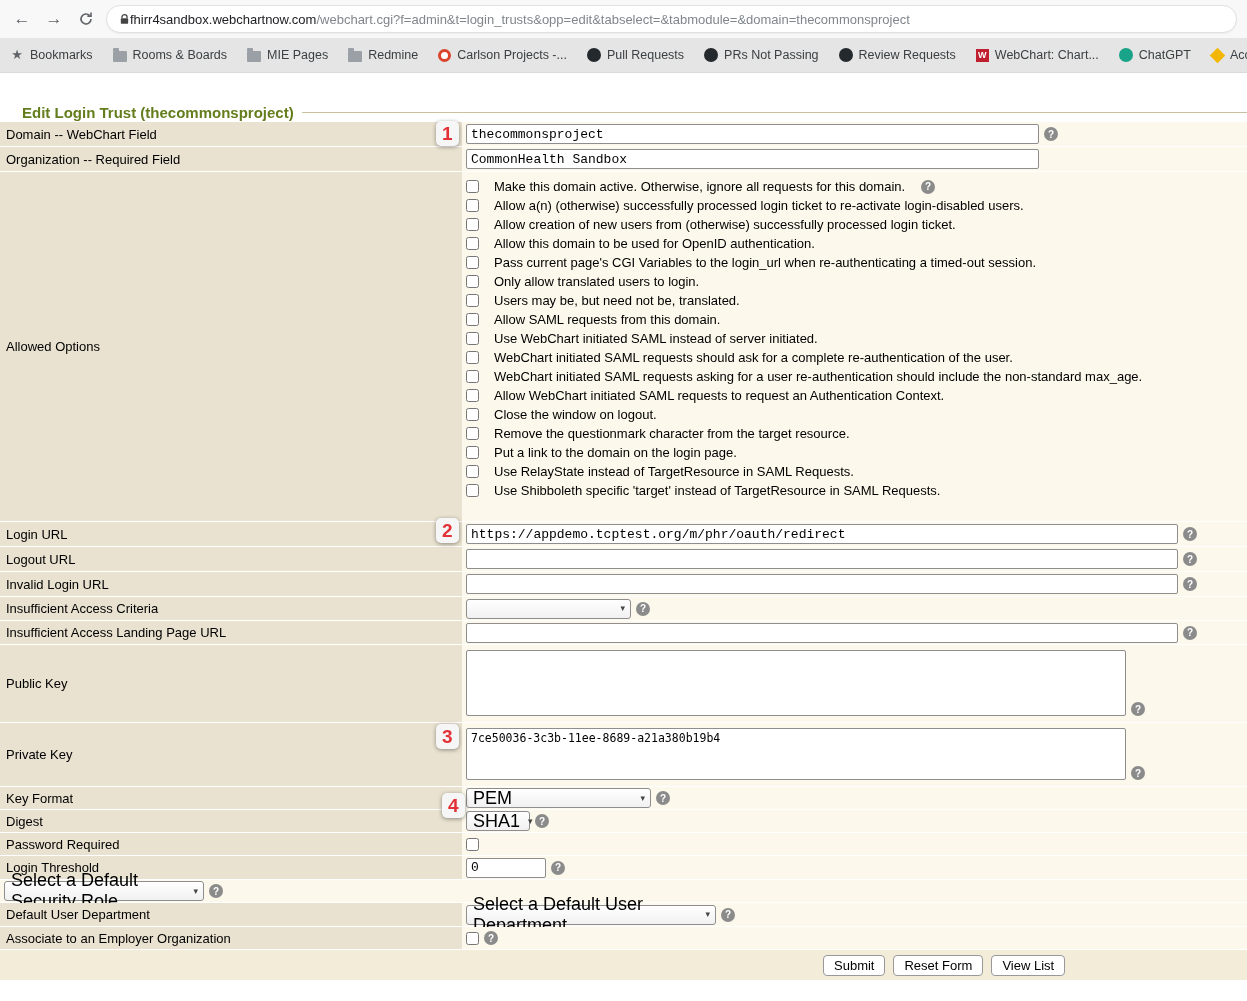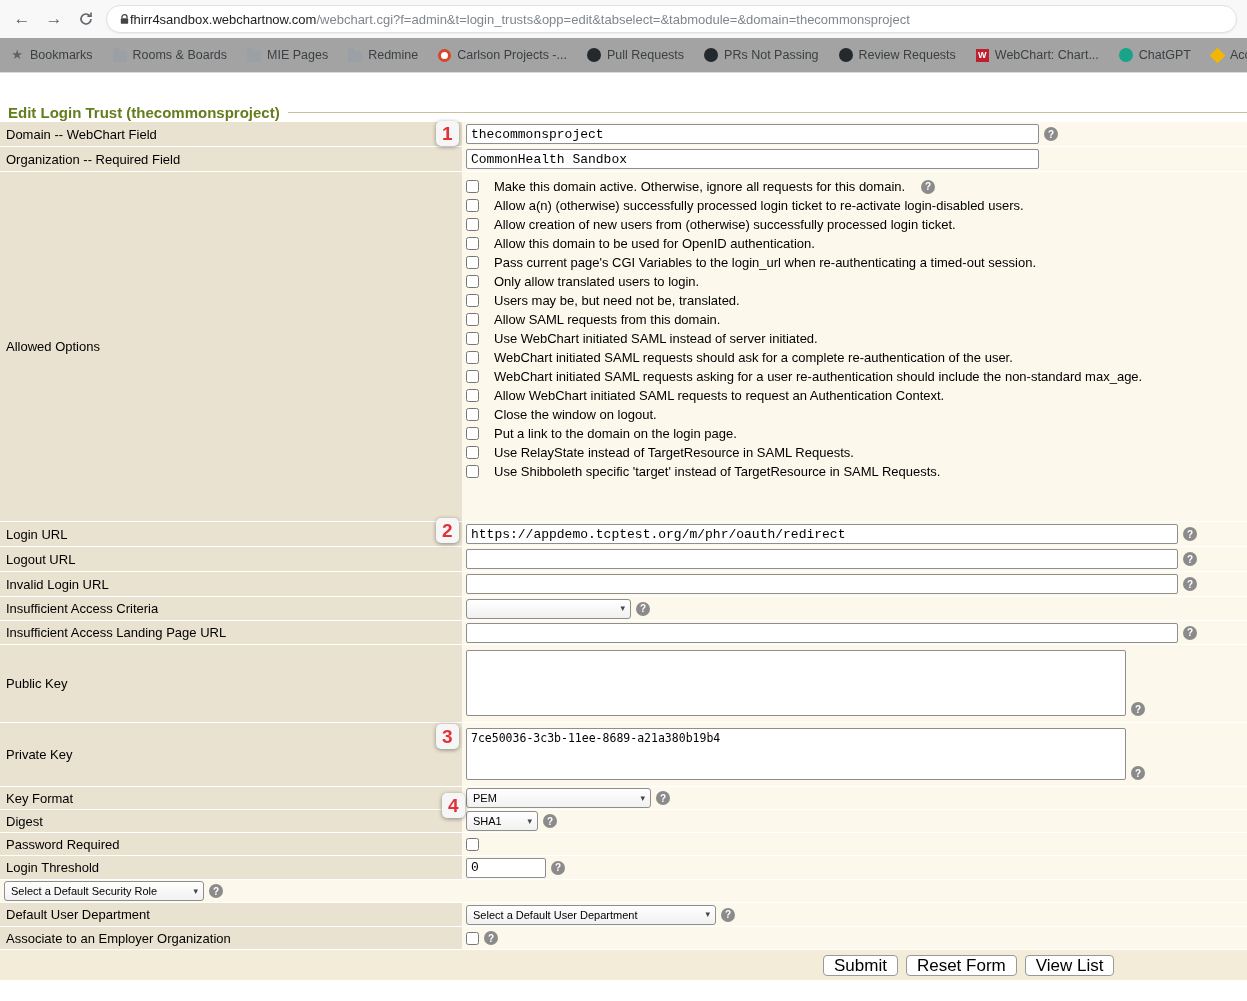--- a/index.html
+++ b/index.html
@@ -7,66 +7,66 @@
 
   
   .chrome{background:#f8f8f8}
   .toolbar{height:38px;display:flex;align-items:center;padding:0 10px;gap:8px}
   .navbtn{width:24px;height:26px;display:flex;align-items:center;justify-content:center;color:#5f6368;font-size:17px;cursor:pointer}
   .back-icon::before{content:"←"}
   .fwd-icon::before{content:"→"}
   .omnibox{flex:1;height:28px;background:#fff;border:1px solid #e1e1e1;border-radius:14px;display:flex;align-items:center;padding:0 12px;font-size:13px;min-width:0;box-shadow:0 1px 2px rgba(0,0,0,.05)}
   .url-host{color:#202124;white-space:nowrap}
   .url-path{color:#80868b;white-space:nowrap;overflow:hidden;text-overflow:ellipsis}
-  .bmbar{height:35px;display:flex;align-items:center;gap:20px;padding:0 10px;border-bottom:1px solid #dadada;background:#a3a3a3;overflow:hidden}
+  .bmbar{height:35px;display:flex;align-items:center;gap:20px;padding:0 10px;border-bottom:1px solid #dadada;background:#e5e5e5;overflow:hidden}
   .bm{display:flex;align-items:center;gap:6px;white-space:nowrap;cursor:pointer}
   .bm-label{font-size:12.5px;color:#3c4043}
   .bm-icon{display:inline-block;flex:none}
   .star-icon{width:14px;height:14px}
   .star-icon::before{content:"★";font-size:13px;color:#5f6368;line-height:14px;display:block;text-align:center}
   .folder-icon{width:14px;height:11px;background:#9aa0a6;border-radius:1px;position:relative;margin-top:2px}
   .folder-icon::before{content:"";position:absolute;top:-3px;left:0;width:6px;height:3px;background:#9aa0a6;border-radius:1px 1px 0 0}
   .carlson-icon{width:13px;height:13px;border-radius:50%;border:3px solid #d9442b;background:#fff}
   .github-icon{width:14px;height:14px;border-radius:50%;background:#24292e}
   .webchart-icon{width:13px;height:13px;background:#c01f2f}
   .webchart-icon::before{content:"W";color:#fff;font-size:9px;font-weight:bold;display:block;text-align:center;line-height:13px}
   .chatgpt-icon{width:14px;height:14px;border-radius:50%;background:#19a388}
   .misc-icon{width:11px;height:11px;background:#f2b705;transform:rotate(45deg);margin:1px}
 
   
   .content{background:#fff}
-  .titlebar{display:flex;align-items:center;margin:29px 0 0 8px;height:20px}
+  .titlebar{display:flex;align-items:center;margin:29px 0 0 22px;height:20px}
   .title{font-size:15px;font-weight:bold;color:#647d1d;white-space:nowrap}
   .title-rule{flex:1;height:1px;background:#cabf9f;margin-left:8px}
 
   .ftable{width:1247px}
   .frow{display:flex}
   .fl{width:462px;flex:none;background:#e9e2d0;border-bottom:1px solid #fff;padding-left:6px;display:flex;align-items:center;font-size:13px;color:#000}
   .fv{flex:1;background:#fcf8eb;border-bottom:1px solid #fff;display:flex;align-items:center;padding-left:4px;min-width:0}
   .fv-block{display:block;padding-top:5px}
   .fv-ta{align-items:flex-end;padding-top:5px;padding-bottom:6px}
   .h25{height:25px}.h24{height:24px}.h23{height:23px}.h350{height:350px}.h78{height:78px}.h64{height:64px}
 
   .ti{height:20px;border:1px solid #8e8e8e;border-radius:2px;font-size:13px;padding:0 4px;font-family:Liberation Mono, monospace;background:#fff}
   .w573{width:573px}.w712{width:712px}.w80{width:80px}
   .ta{border:1px solid #8e8e8e;border-radius:2px;width:660px;font-size:12px;padding:2px 4px;resize:none;background:#fff;font-family:inherit}
   .ta-pub{height:66px}
   .ta-priv{height:52px;font-family:"DejaVu Sans Mono",monospace;font-size:11.5px}
   .help{width:14px;height:14px;border-radius:50%;background:#8b8b8b;color:#fff;font-size:10px;font-weight:bold;display:inline-flex;align-items:center;justify-content:center;margin-left:5px;flex:none;cursor:pointer}
   .help::before{content:"?"}
-  .sel{display:inline-flex;align-items:center;justify-content:space-between;height:20px;border:1px solid #8e8e8e;border-radius:3px;background:linear-gradient(#fff,#f1f1f1);padding:0 5px 0 6px;font-size:11px;cursor:pointer}
-  .w165{width:165px}.w185{width:185px}.w72{width:72px}.w200{width:200px}.w250{width:250px}
+  .sel{display:inline-flex;align-items:center;justify-content:space-between;height:20px;border:1px solid #8e8e8e;border-radius:3px;background:linear-gradient(#fff,#f1f1f1);padding:0 5px 0 6px;font-size:18px;cursor:pointer}
+  .w165{width:165px}.w185{width:185px}.w72{width:64px}.w200{width:200px}.w250{width:250px}
   .sel-arrow{margin-left:8px;font-size:9px;color:#444;line-height:1}
   .sel-arrow::before{content:"▾"}
   .cb{width:13px;height:13px;margin:0;flex:none}
   .opt{display:flex;align-items:center;height:19px;gap:15px;font-size:13px}
   .opt .help{margin-left:1px}
 
   .btnrow{height:31px;background:#f3ecd9;display:flex;align-items:center;gap:8px;padding-left:823px;border-bottom:1px solid #fff}
-  .btn{height:21px;border:1px solid #999;border-radius:4px;background:#fff;padding:0 10px;font-size:17px;font-family:inherit;cursor:pointer}
+  .btn{height:21px;border:1px solid #999;border-radius:4px;background:#fff;padding:0 10px;font-size:13px;font-family:inherit;cursor:pointer}
 
   
   .annot{position:absolute;background:#f6f6f6;border-radius:5px;box-shadow:0 1px 4px rgba(0,0,0,.4);color:#e23237;font-weight:bold;font-size:19px;padding:1px 6px;line-height:23px;z-index:5}
   #a1{left:436px;top:121px}
   #a2{left:436px;top:518px}
   #a3{left:436px;top:724px}
   #a4{left:442px;top:793px}
 </style>
 </head>
 <body>
@@ -227,20 +227,25 @@
           <span>Allow WebChart initiated SAML requests to request an Authentication Context.</span>
 
         </div>
           <div class="opt">
           <input type="checkbox" class="cb" style="">
           <span>Close the window on logout.</span>
 
         </div>
           <div class="opt">
           <input type="checkbox" class="cb" style="">
+          <span>Remove the questionmark character from the target resource.</span>
+
+        </div>
+          <div class="opt">
+          <input type="checkbox" class="cb" style="">
           <span>Put a link to the domain on the login page.</span>
 
         </div>
           <div class="opt">
           <input type="checkbox" class="cb" style="">
           <span>Use RelayState instead of TargetResource in SAML Requests.</span>
 
         </div>
           <div class="opt">
           <input type="checkbox" class="cb" style="">

